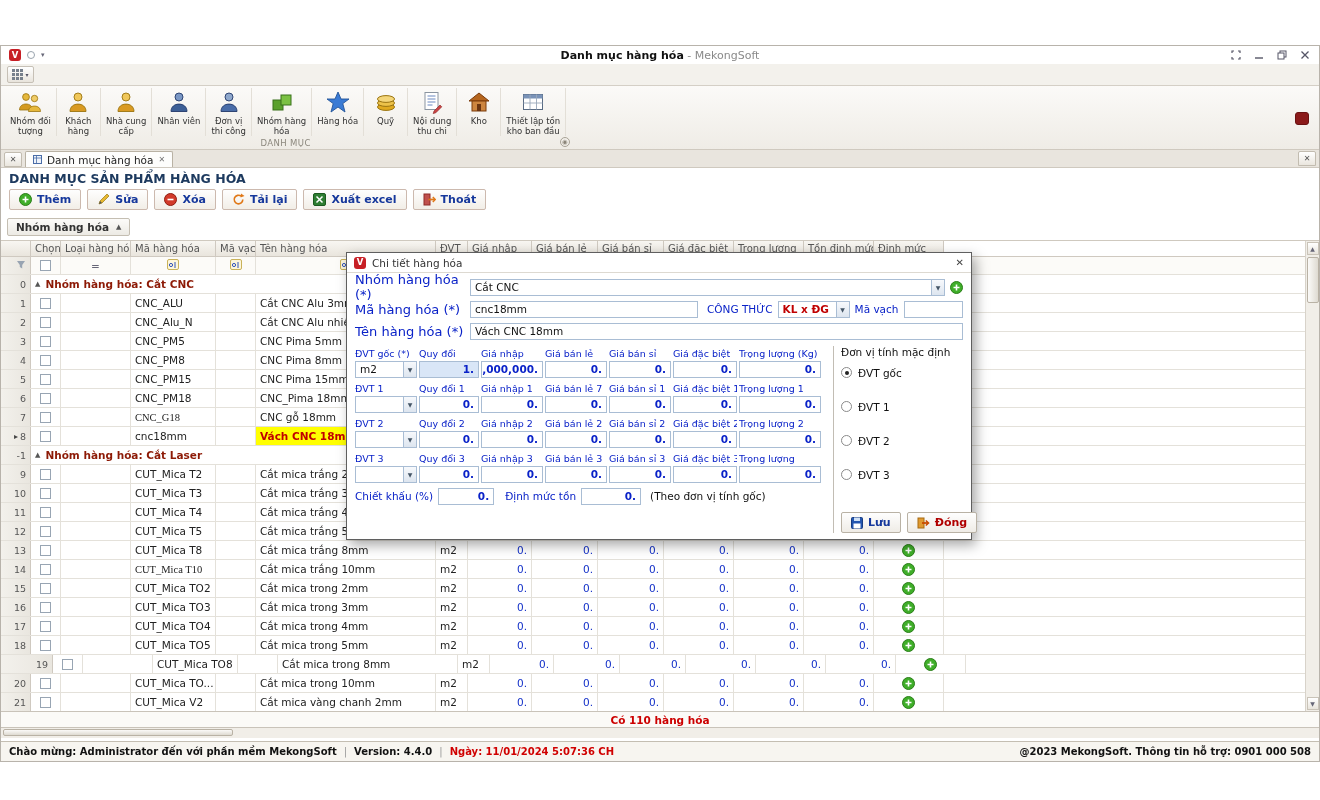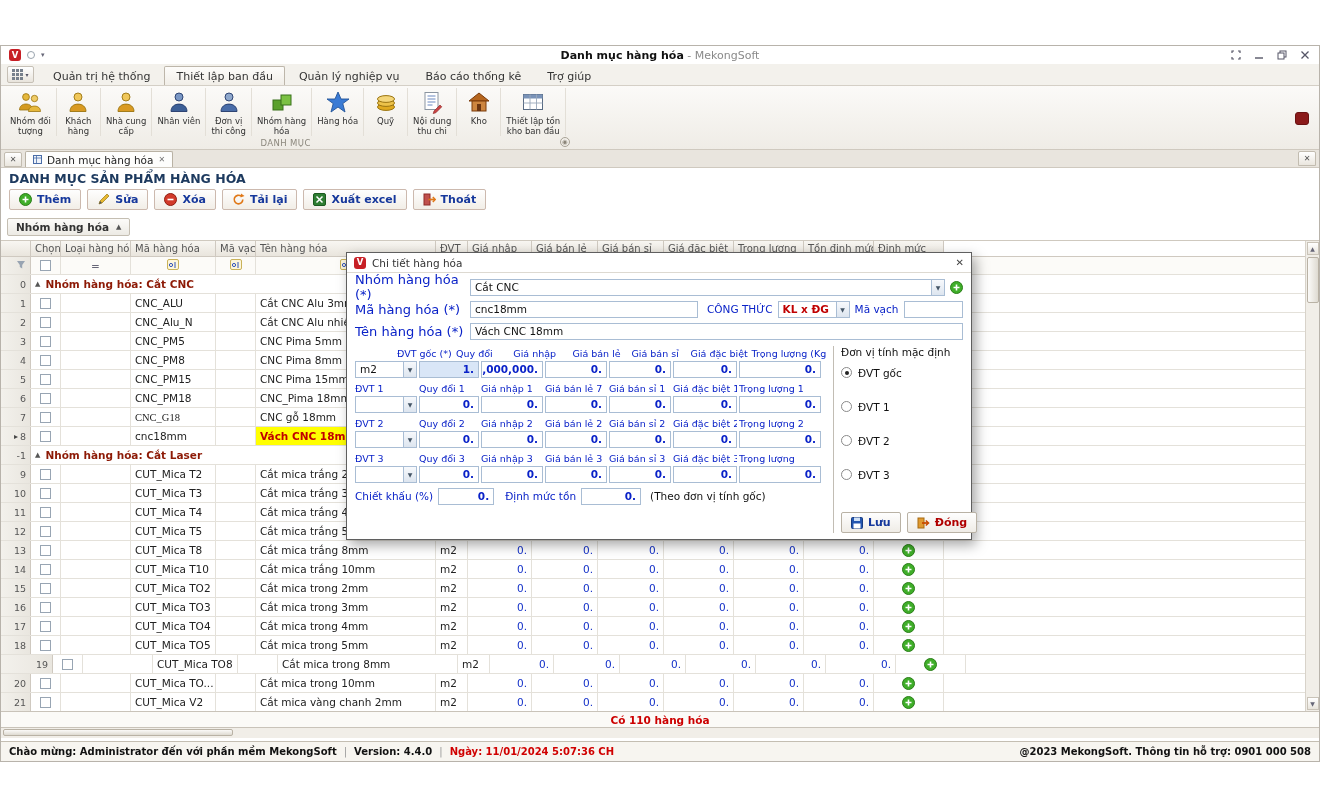--- a/index.html
+++ b/index.html
@@ -168,27 +168,20 @@
             <rect x="8" y="0" width="3" height="3" fill="#77808c"></rect>
             <rect x="0" y="4" width="3" height="3" fill="#77808c"></rect>
             <rect x="4" y="4" width="3" height="3" fill="#77808c"></rect>
             <rect x="8" y="4" width="3" height="3" fill="#77808c"></rect>
             <rect x="0" y="8" width="3" height="3" fill="#77808c"></rect>
             <rect x="4" y="8" width="3" height="3" fill="#77808c"></rect>
             <rect x="8" y="8" width="3" height="3" fill="#77808c"></rect>
           </svg>
         <span class="caret">▾</span>
       </div>
-      <div id="menuTabs" style="display:flex;align-items:flex-end;gap:2px;">
-          <div class="menu-tab">Quản trị hệ thống</div>
-          <div class="menu-tab active">Thiết lập ban đầu</div>
-          <div class="menu-tab">Quản lý nghiệp vụ</div>
-          <div class="menu-tab">Báo cáo thống kê</div>
-          <div class="menu-tab">Trợ giúp</div>
-        </div>
     </div>
 
     <div class="ribbon">
       <div class="ribbon-group">
         <div class="ribbon-items" id="ribbonItems">
             <div class="ribbon-item">
               <span class="ric">
                 <svg width="26" height="24" viewBox="0 0 26 24">
                   <circle cx="9" cy="7" r="3.4" fill="#e6b83c" stroke="#9a7410" stroke-width="0.8"></circle>
                   <path d="M2.5 20c0-4 2.9-6 6.5-6s6.5 2 6.5 6z" fill="#d49a20" stroke="#9a7410" stroke-width="0.8"></path>
@@ -754,21 +747,21 @@
               </div>
             </div>
             <div class="grow">
               <div class="gcell rownum" style="width: 30px;">
                 <span>14</span>
               </div>
               <div class="gcell center" style="width: 30px;">
                 <div class="checkbox"></div>
               </div>
               <div class="gcell" style="width: 70px;"></div>
-              <div class="gcell" style="width: 85px;">CUT_Mica T10</div>
+              <div class="gcell" style="width: 85px; font-family: Liberation Serif, serif;">CUT_Mica T10</div>
               <div class="gcell" style="width: 40px;"></div>
               <div class="gcell" style="width: 180px;">Cắt mica trắng 10mm</div>
               <div class="gcell" style="width: 32px;">m2</div>
               <div class="gcell num" style="width: 64px;">0.</div>
               <div class="gcell num" style="width: 66px;">0.</div>
               <div class="gcell num" style="width: 66px;">0.</div>
               <div class="gcell num" style="width: 70px;">0.</div>
               <div class="gcell num" style="width: 70px;">0.</div>
               <div class="gcell num" style="width: 70px;">0.</div>
               <div class="gcell center" style="width: 70px;">
@@ -1037,21 +1030,21 @@
         <span class="flabel">Tên hàng hóa (*)</span>
         <div class="input flex1">
             <span>Vách CNC 18mm</span>
           </div>
       </div>
 
 
       <div class="units-area">
         <div class="units-left" id="unitsLeft">
             <div class="u-lrow">
-              <span style="width: 62px; margin-left: 42px;">ĐVT gốc (*)</span>
+              <span style="width: 62px;">ĐVT gốc (*)</span>
               <span style="width: 60px;">Quy đổi</span>
               <span style="width: 62px;">Giá nhập</span>
               <span style="width: 62px;">Giá bán lẻ</span>
               <span style="width: 62px;">Giá bán sỉ</span>
               <span style="width: 64px;">Giá đặc biệt</span>
               <span style="width: 82px;">Trọng lượng (Kg)</span>
             </div>
             <div class="u-irow">
               <div class="input combo" style="width: 62px;">
                 <span>m2</span>

